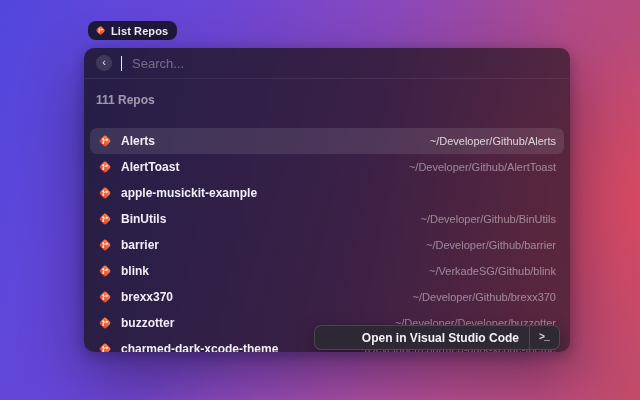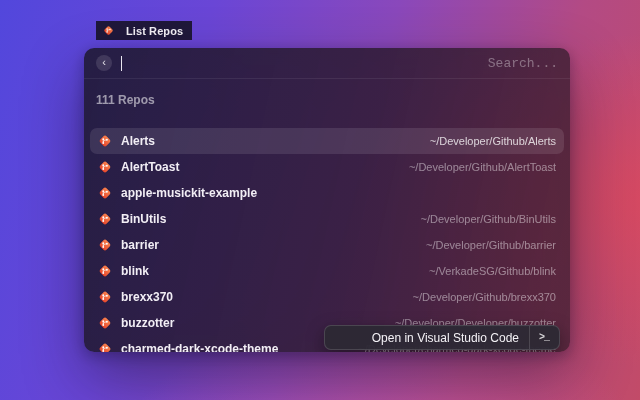--- a/index.html
+++ b/index.html
@@ -8,25 +8,25 @@
     font-family: "Liberation Sans", "DejaVu Sans", sans-serif;
     position: relative;
     background:
       radial-gradient(80% 70% at 105% 50%, rgba(224,72,90,0.75) 0%, rgba(224,72,90,0) 60%),
       radial-gradient(70% 60% at 60% 115%, rgba(214,95,176,0.55) 0%, rgba(214,95,176,0) 60%),
       linear-gradient(108deg, #5247dc 0%, #6a46d6 28%, #8a48bb 52%, #b34a84 76%, #c24b68 100%);
   }
 
   
   .pill {
-    position: absolute; left: 96px; top: 21px; height: 19px;
-    display: flex; align-items: center; gap: 12px;
+    position: absolute; left: 88px; top: 21px; height: 19px;
+    display: flex; align-items: center; gap: 5px;
     padding: 0 9px 0 7px;
     background: rgba(22,18,36,0.88);
-    border-radius: 0;
+    border-radius: 8px;
   }
   .pill .label { color: #f5f2f7; font-size: 11px; font-weight: 700; letter-spacing: .1px; }
 
   
   .window {
     position: absolute; left: 84px; top: 48px; width: 486px; height: 304px;
     border-radius: 10px;
     background: linear-gradient(102deg, rgba(33,27,56,0.93) 0%, rgba(48,29,54,0.90) 55%, rgba(72,35,54,0.86) 100%);
     -webkit-backdrop-filter: blur(26px) saturate(130%);
     backdrop-filter: blur(26px) saturate(130%);
@@ -44,22 +44,21 @@
     background: rgba(255,255,255,0.12);
     display: flex; align-items: center; justify-content: center;
     color: rgba(255,255,255,0.85); font-size: 11px; line-height: 1;
     cursor: pointer; flex: 0 0 auto;
   }
   .back-btn span { position: relative; top: -1px; }
   .caret { width: 1px; height: 15px; background: #e9e6ef; margin-left: 9px; flex: 0 0 auto; }
   .search-input {
     flex: 1; background: transparent; border: none; outline: none;
     color: #f0edf4; font-size: 13px; margin-left: 10px;
-    font-family: Liberation Mono, monospace;
-    text-align: right;
+    font-family: Liberation Sans, sans-serif;
   }
   .search-input::placeholder { color: rgba(255,255,255,0.35); }
 
   
   .section-header {
     margin: 14px 12px 5px 12px;
     color: rgba(255,255,255,0.55); font-size: 12px; font-weight: 700;
   }
 
   
@@ -84,21 +83,21 @@
   
   .tooltip {
     position: absolute; right: 10px; bottom: 2px; height: 25px;
     display: flex; align-items: center;
     background: rgba(45,41,53,0.97);
     border: 1px solid rgba(255,255,255,0.14);
     border-radius: 7px;
     box-shadow: 0 6px 18px rgba(0,0,0,0.4);
     padding: 0 0 0 11px; z-index: 5;
   }
-  .tooltip .t-label { color: #f4f2f6; font-size: 12px; font-weight: 400; padding-right: 10px; margin-left: 36px; }
+  .tooltip .t-label { color: #f4f2f6; font-size: 12px; font-weight: 700; padding-right: 10px; margin-left: 36px; }
   .tooltip .t-divider { width: 1px; align-self: stretch; background: rgba(255,255,255,0.14); }
   .tooltip .t-key {
     color: rgba(255,255,255,0.8);
     font-family: "Liberation Mono", "DejaVu Sans Mono", monospace;
     font-size: 10px; font-weight: 700; letter-spacing: -1px;
     padding: 0 10px 0 9px;
   }
 </style>
 </head>
 <body>

